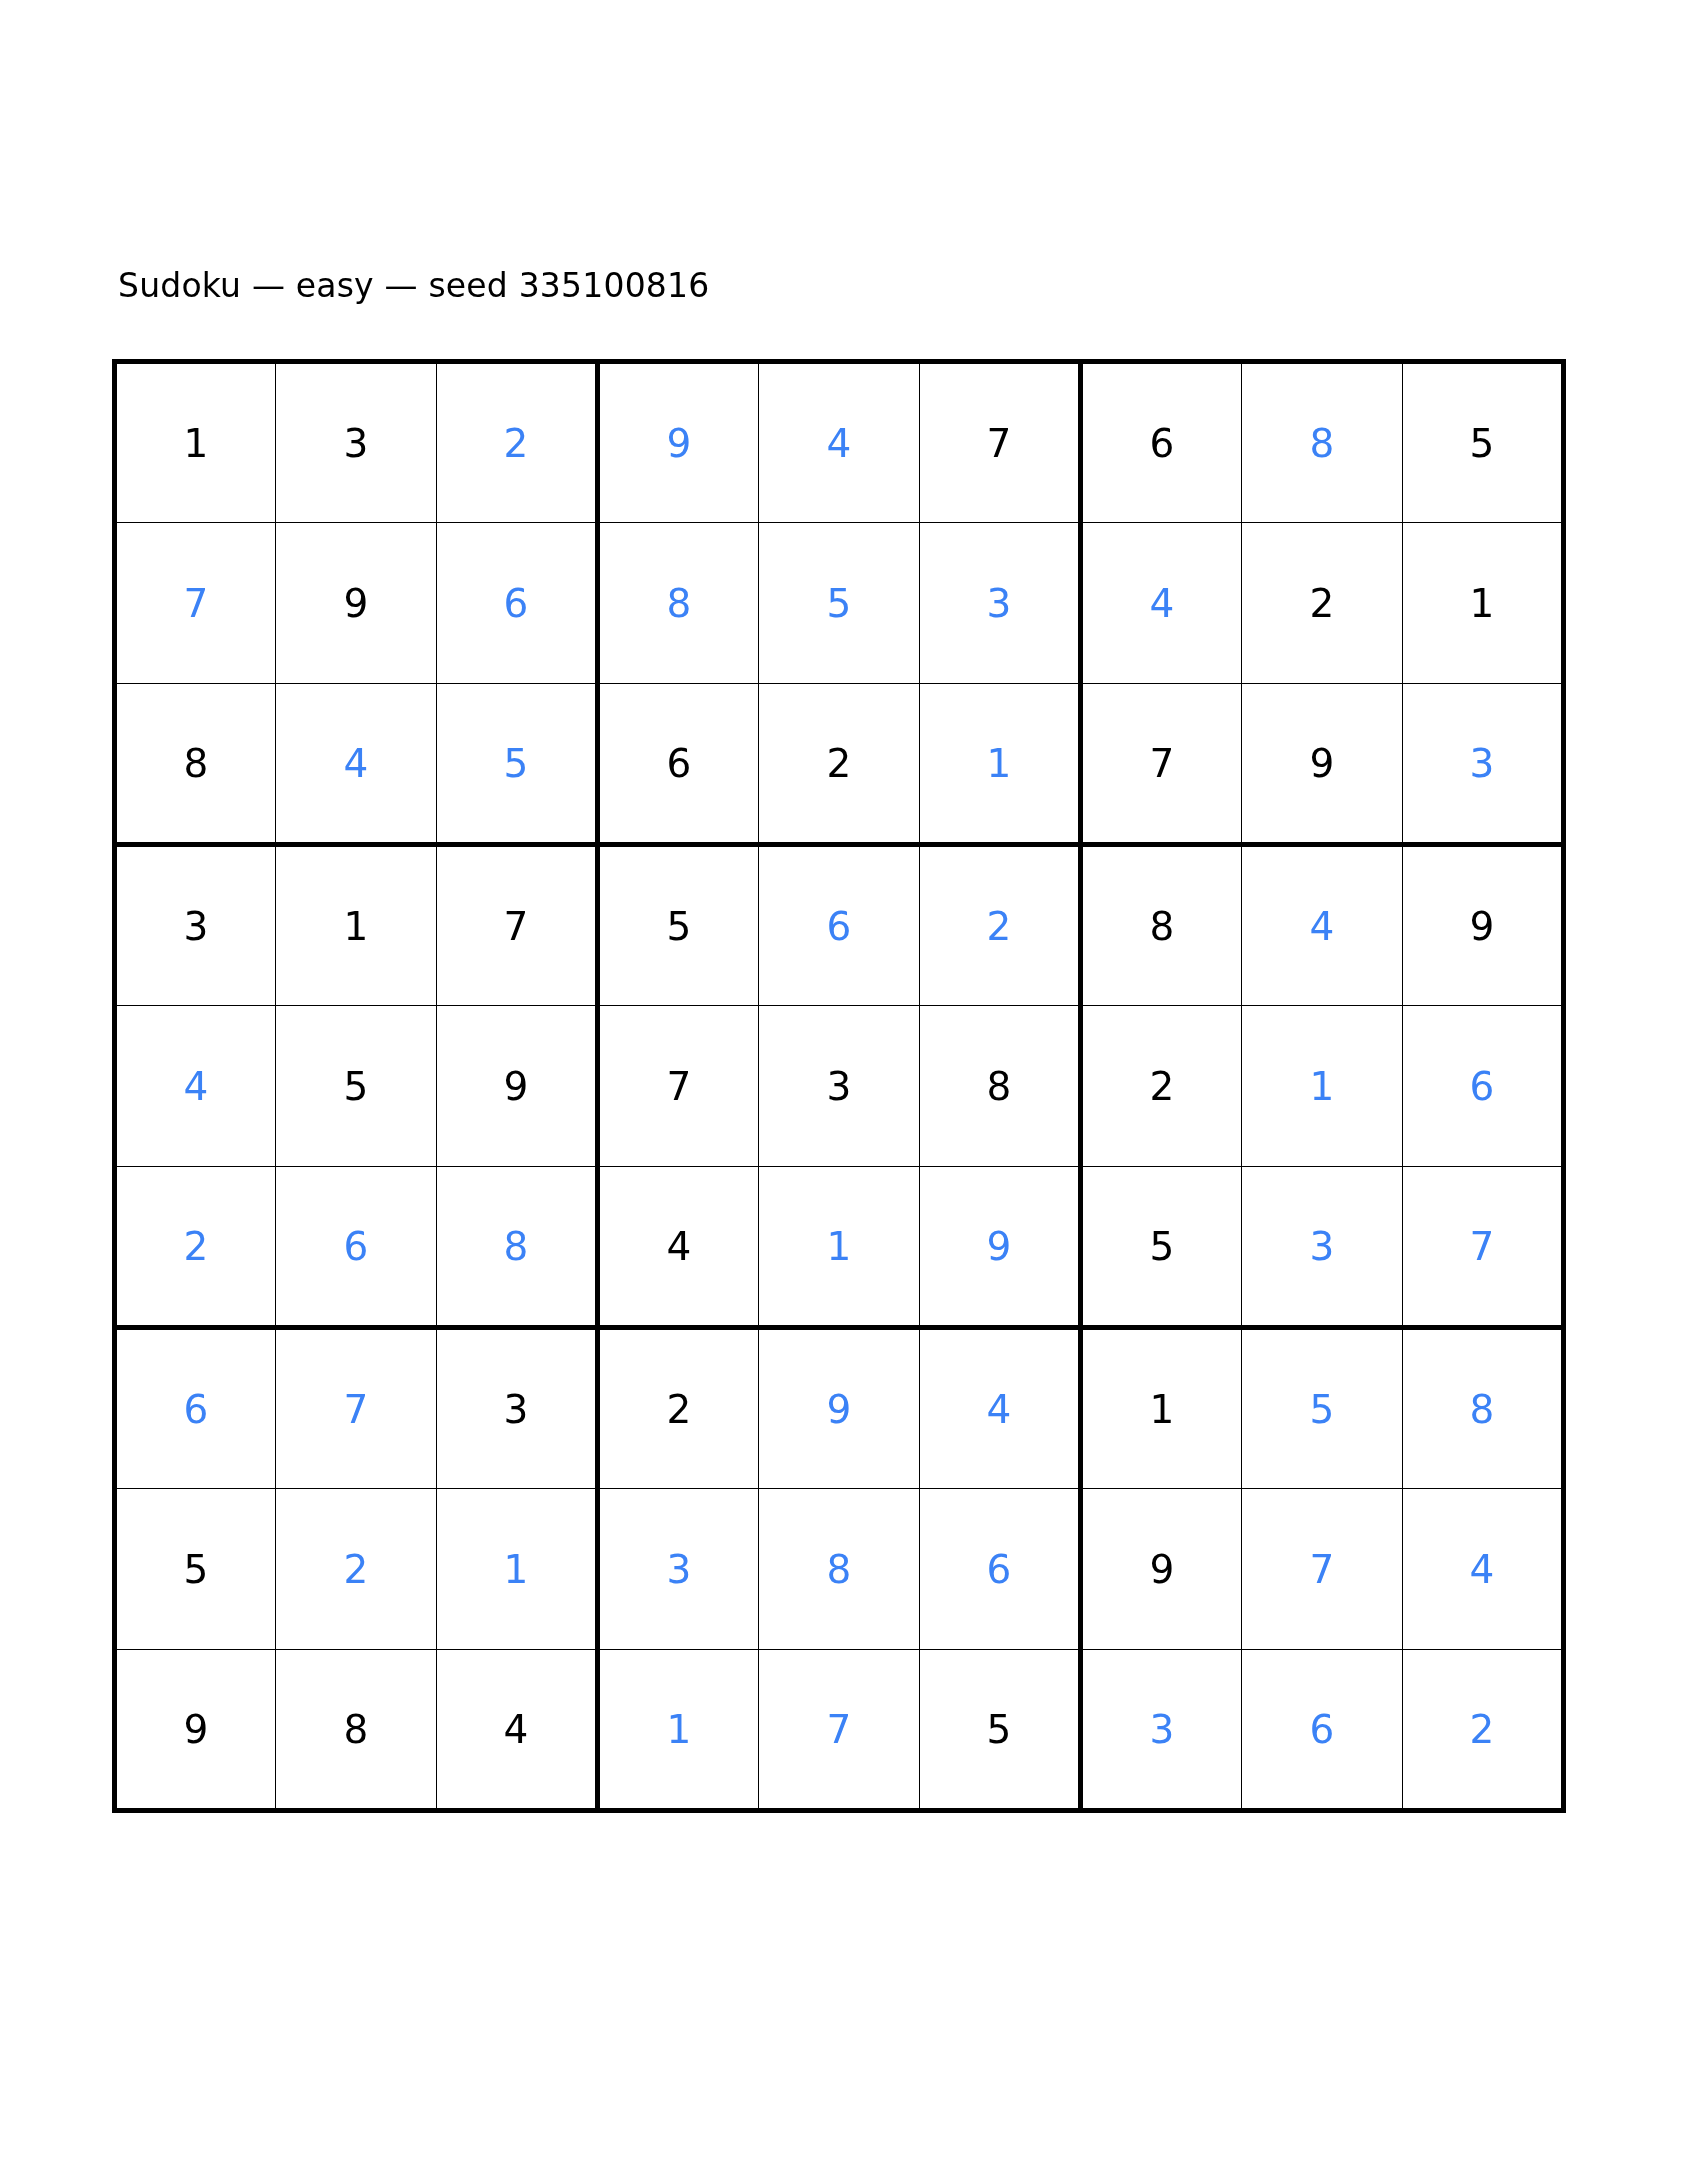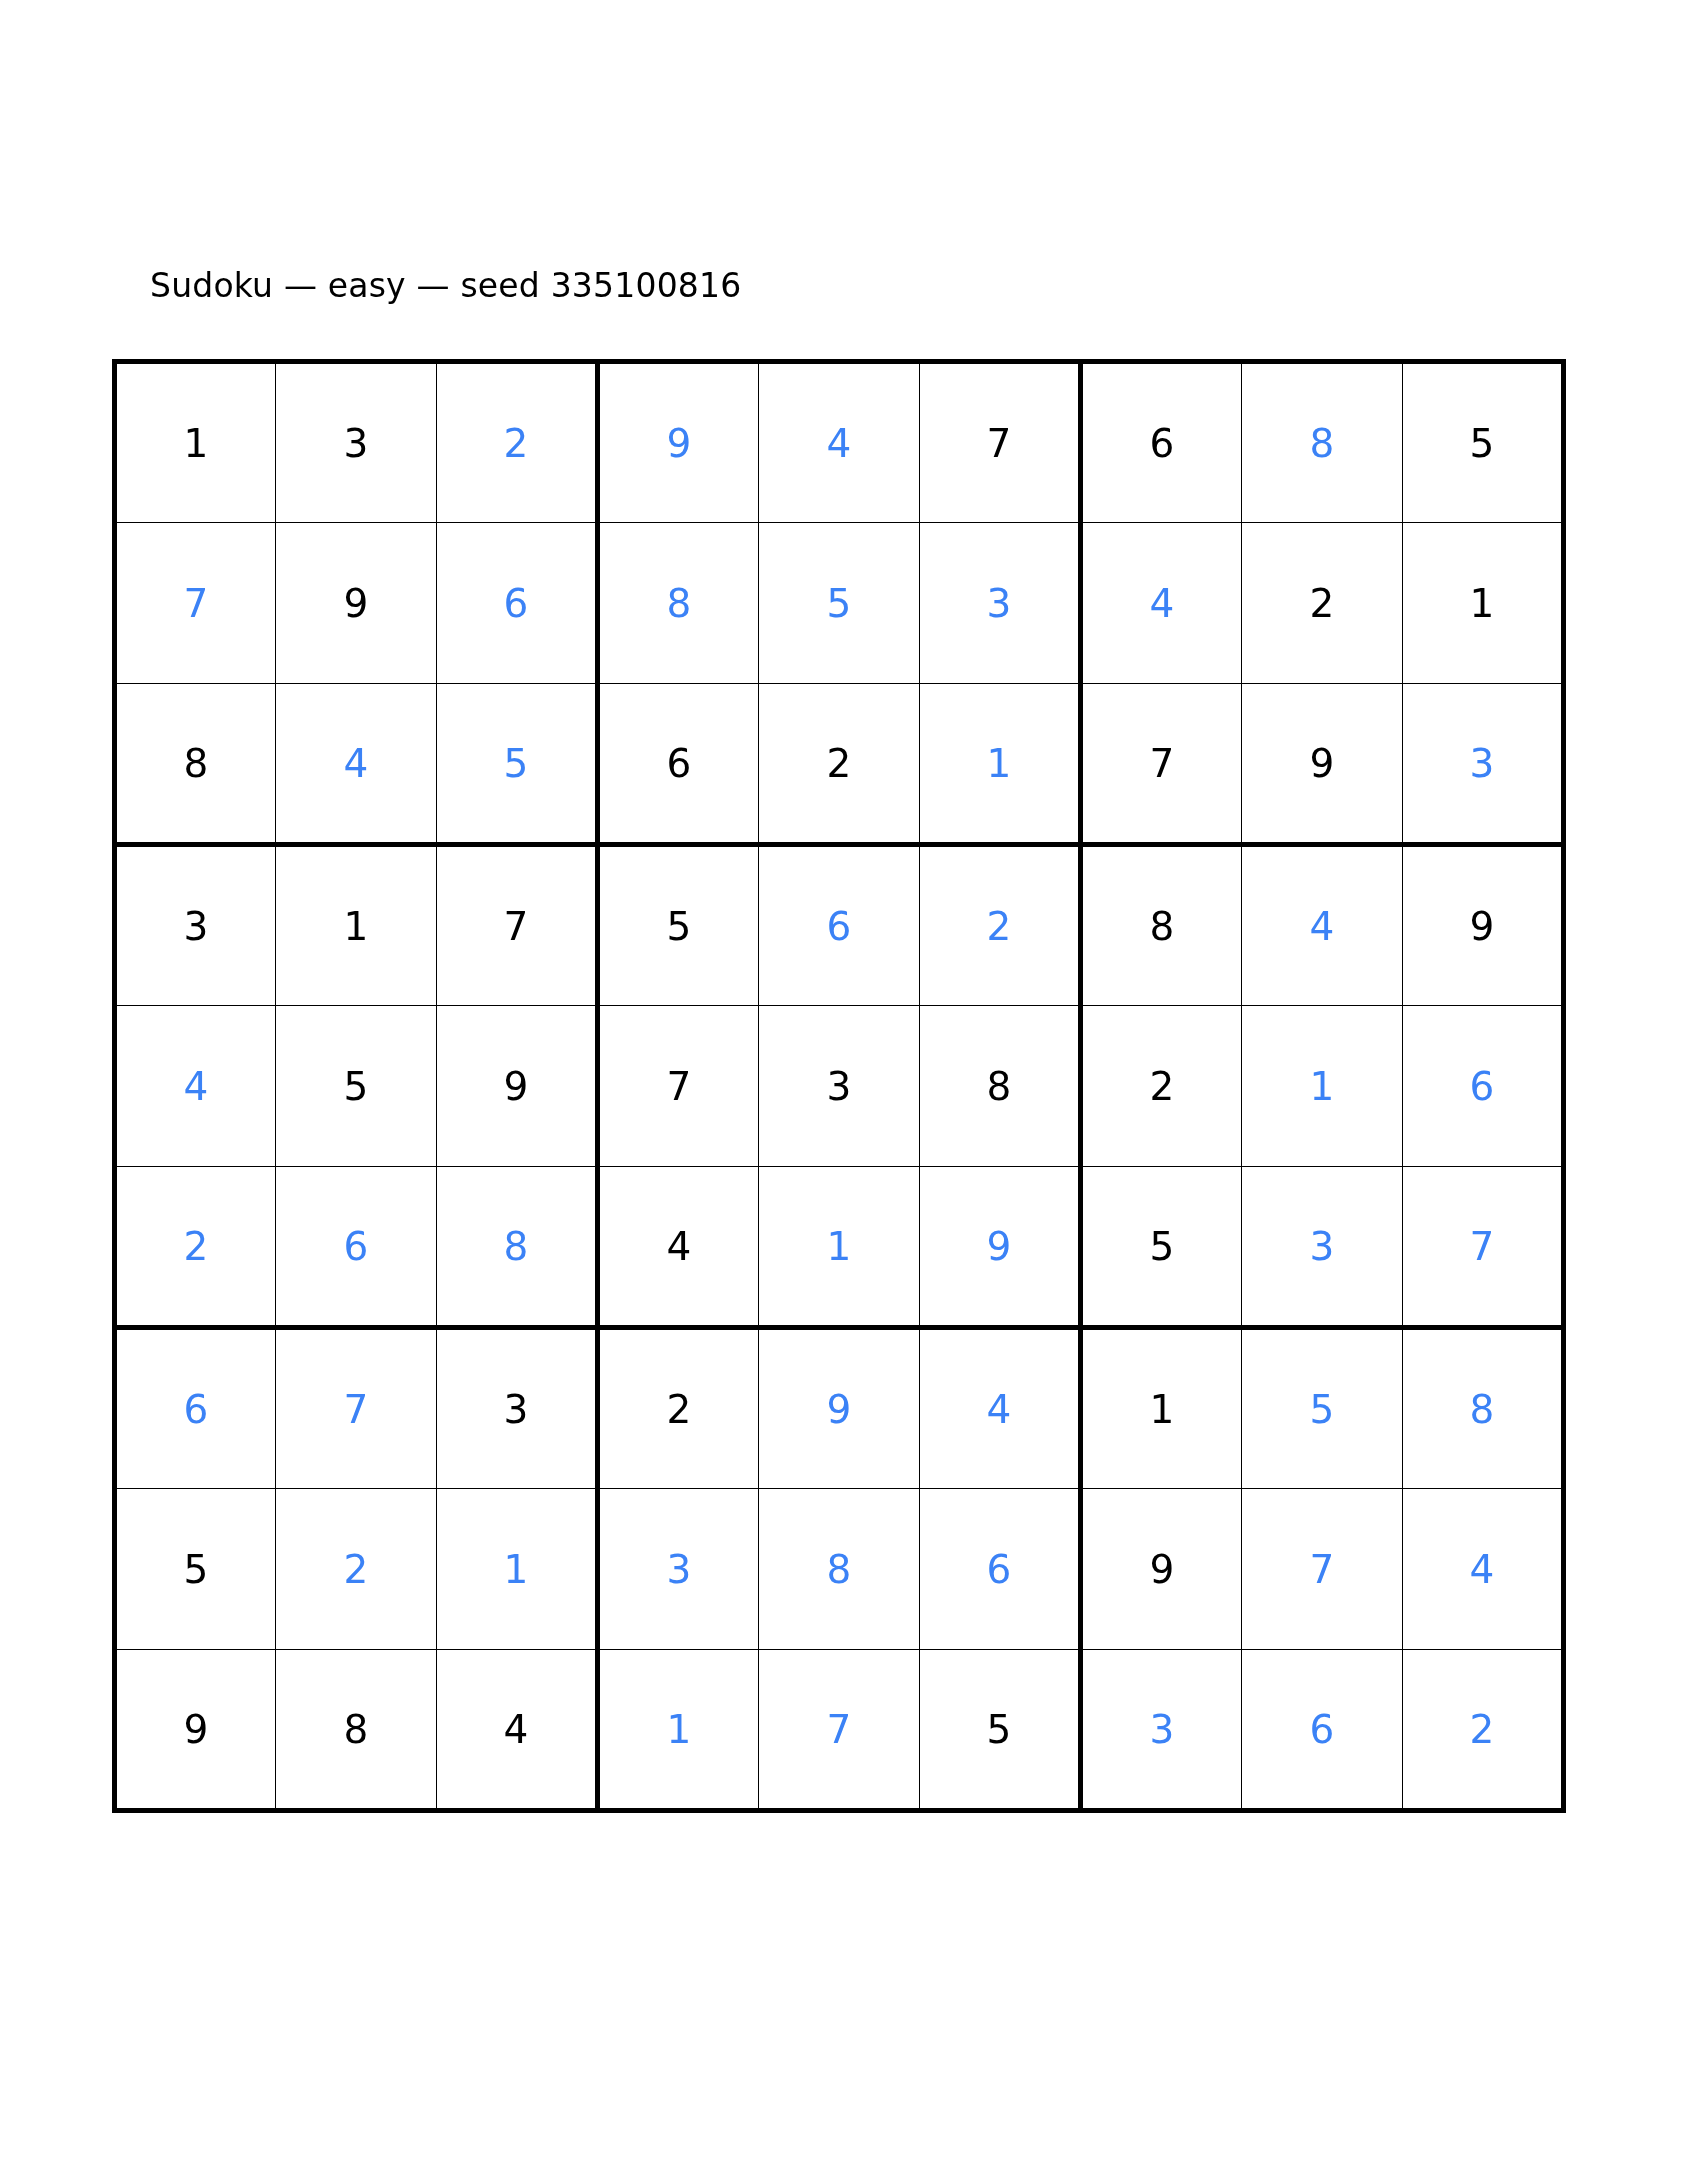--- a/index.html
+++ b/index.html
@@ -22,21 +22,20 @@
     height: 2183px;
   }
   .puzzle-title {
     position: absolute;
     left: 118px;
     top: 266px;
     font-size: 33px;
     color: #000000;
     white-space: nowrap;
     letter-spacing: 0.2px;
-    margin-left: 32px;
   }
   .grid-wrap {
     position: absolute;
     left: 112px;
     top: 359px;
     width: 1448px;
     height: 1453px;
   }
   table.sudoku {
     border-collapse: collapse;

